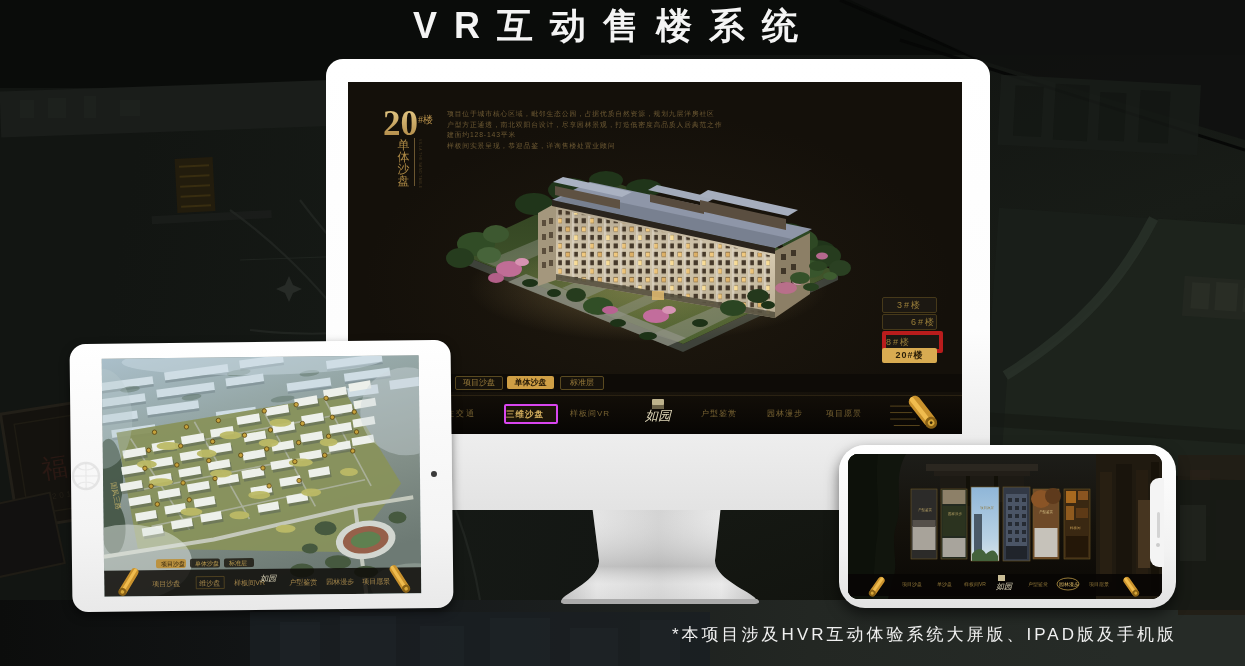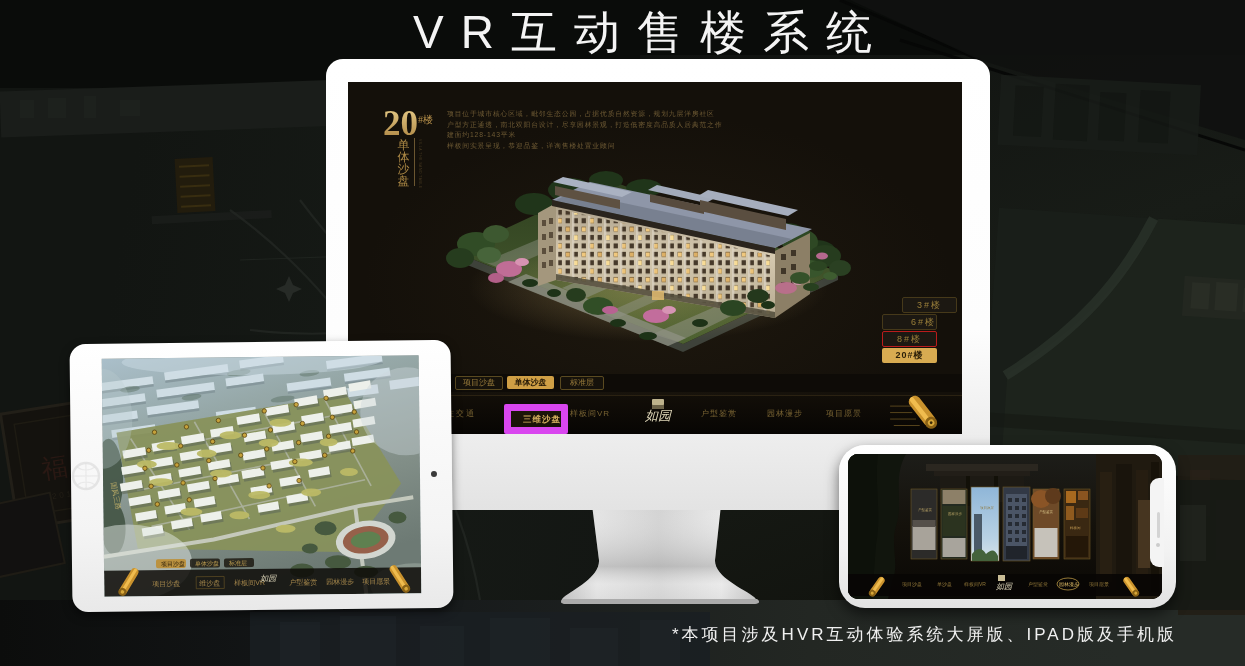--- a/index.html
+++ b/index.html
@@ -128,21 +128,21 @@
           <rect x="1015" y="90" width="28" height="50"></rect>
             <rect x="1055" y="86" width="34" height="56"></rect>
           <rect x="1100" y="92" width="26" height="48"></rect>
             <rect x="1140" y="88" width="30" height="52"></rect>
         </g>
       </g>
     </svg>
   </div>
 
   <div class="abs" style="left:413px;top:2px;color:#f4f4f4;white-space:nowrap;
-       font-size:46px;font-weight:normal;letter-spacing:17px;text-align:right;">VR互动售楼系统</div>
+       font-size:36px;font-weight:bold;letter-spacing:17px;text-align:right;">VR互动售楼系统</div>
 
   <svg class="abs" style="left:540px;top:505px;" width="240" height="110" viewBox="0 0 240 110">
     <defs>
       <linearGradient id="standg" x1="0" y1="0" x2="1" y2="0">
         <stop offset="0" stop-color="#b9b9b9"></stop>
           <stop offset="0.18" stop-color="#e3e3e3"></stop>
         <stop offset="0.5" stop-color="#d2d2d2"></stop>
           <stop offset="0.82" stop-color="#e8e8e8"></stop>
         <stop offset="1" stop-color="#bcbcbc"></stop>
       </linearGradient>
@@ -329,38 +329,38 @@
       <g fill="#1d3217">
         <ellipse cx="182" cy="201" rx="8" ry="4"></ellipse>
         <ellipse cx="206" cy="211" rx="7" ry="4"></ellipse>
         <ellipse cx="270" cy="241" rx="8" ry="4"></ellipse>
         <ellipse cx="352" cy="241" rx="8" ry="4"></ellipse>
         <ellipse cx="300" cy="254" rx="9" ry="4"></ellipse>
         <ellipse cx="420" cy="223" rx="7" ry="4"></ellipse>
       </g>
     </svg>
 
-    <div class="abs" style="left:534px;top:215px;width:53px;height:14px;background:#1c1812;border:1px solid #46391a;border-radius:2px;color:#9a7f3a;font-size:9px;text-align:center;line-height:14px;letter-spacing:2px;margin-left:20px;">3#楼</div>
+    <div class="abs" style="left:534px;top:215px;width:53px;height:14px;background:#1c1812;border:1px solid #46391a;border-radius:2px;color:#9a7f3a;font-size:9px;text-align:center;line-height:14px;letter-spacing:2px;">3#楼</div>
     <div class="abs" style="left:534px;top:232px;width:53px;height:14px;background:#1c1812;border:1px solid #46391a;border-radius:2px;color:#9a7f3a;font-size:9px;text-align:right;line-height:14px;letter-spacing:2px;">6#楼</div>
-    <div class="abs" style="left:534px;top:249px;width:53px;height:14px;background:#1c1812;border:1px solid #b91c1c;border-radius:2px;color:#9a7f3a;font-size:9px;text-align:center;line-height:14px;letter-spacing:2px;">8#楼</div>
+    <div class="abs" style="left:534px;top:249px;width:53px;height:14px;background:#1c1812;border:4px solid #b91c1c;border-radius:2px;color:#9a7f3a;font-size:9px;line-height:14px;letter-spacing:2px;">8#楼</div>
     <div class="abs" style="left:534px;top:266px;width:55px;height:15px;background:#d8ab51;border-radius:2px;color:#2a1e08;font-size:9px;font-weight:bold;text-align:center;line-height:15px;letter-spacing:1px;">20#楼</div>
 
     <div class="abs" style="left:0;top:292px;width:614px;height:18px;background:#0e0b07;"></div>
 
     <div class="abs" style="left:107px;top:294px;width:46px;height:12px;background:#16120b;border:1px solid #5a4a20;border-radius:2px;color:#96793a;font-size:8px;text-align:center;line-height:12px;">项目沙盘</div>
 
     <div class="abs" style="left:159px;top:294px;width:47px;height:13px;background:#cf9f45;border-radius:2px;color:#241806;font-size:8px;font-weight:bold;text-align:center;line-height:13px;">单体沙盘</div>
 
     <div class="abs" style="left:212px;top:294px;width:42px;height:12px;background:#16120b;border:1px solid #5a4a20;border-radius:2px;color:#96793a;font-size:8px;text-align:center;line-height:12px;">标准层</div>
 
     <div class="abs" style="left:0;top:313px;width:614px;height:39px;background:linear-gradient(180deg,#120e08,#070503);border-top:1px solid #2b2212;"></div>
 
     <div class="abs" style="left:98px;top:326px;color:#776232;font-size:8px;letter-spacing:2px;">住交通</div>
 
-    <div class="abs" style="left:156px;top:322px;width:50px;height:16px;border:7px solid #d946ef;border-radius:2px;background:rgba(58,44,16,0.35);color:#d3ae5e;font-size:8.5px;font-weight:bold;text-align:right;line-height:16px;letter-spacing:1px;">三维沙盘</div>
+    <div class="abs" style="left:156px;top:322px;width:50px;height:16px;border:2px solid #d946ef;border-radius:2px;background:rgba(58,44,16,0.35);color:#d3ae5e;font-size:8.5px;font-weight:bold;text-align:left;line-height:16px;letter-spacing:1px;">三维沙盘</div>
 
     <div class="abs" style="left:222px;top:326px;color:#776232;font-size:8px;letter-spacing:1px;">样板间VR</div>
 
     <div class="abs" style="left:296px;top:317px;width:28px;text-align:center;">
       <div style="margin:0 auto;width:12px;height:10px;background:#bdb28c;border-radius:1px;box-shadow:inset 0 -4px 0 #6b6248;"></div>
       <div style="color:#ded6b8;font-size:13px;font-family:'Liberation Serif',serif;font-style:italic;line-height:14px;">如园</div>
     </div>
 
     <div class="abs" style="left:353px;top:326px;color:#776232;font-size:8px;letter-spacing:1px;">户型鉴赏</div>
 

